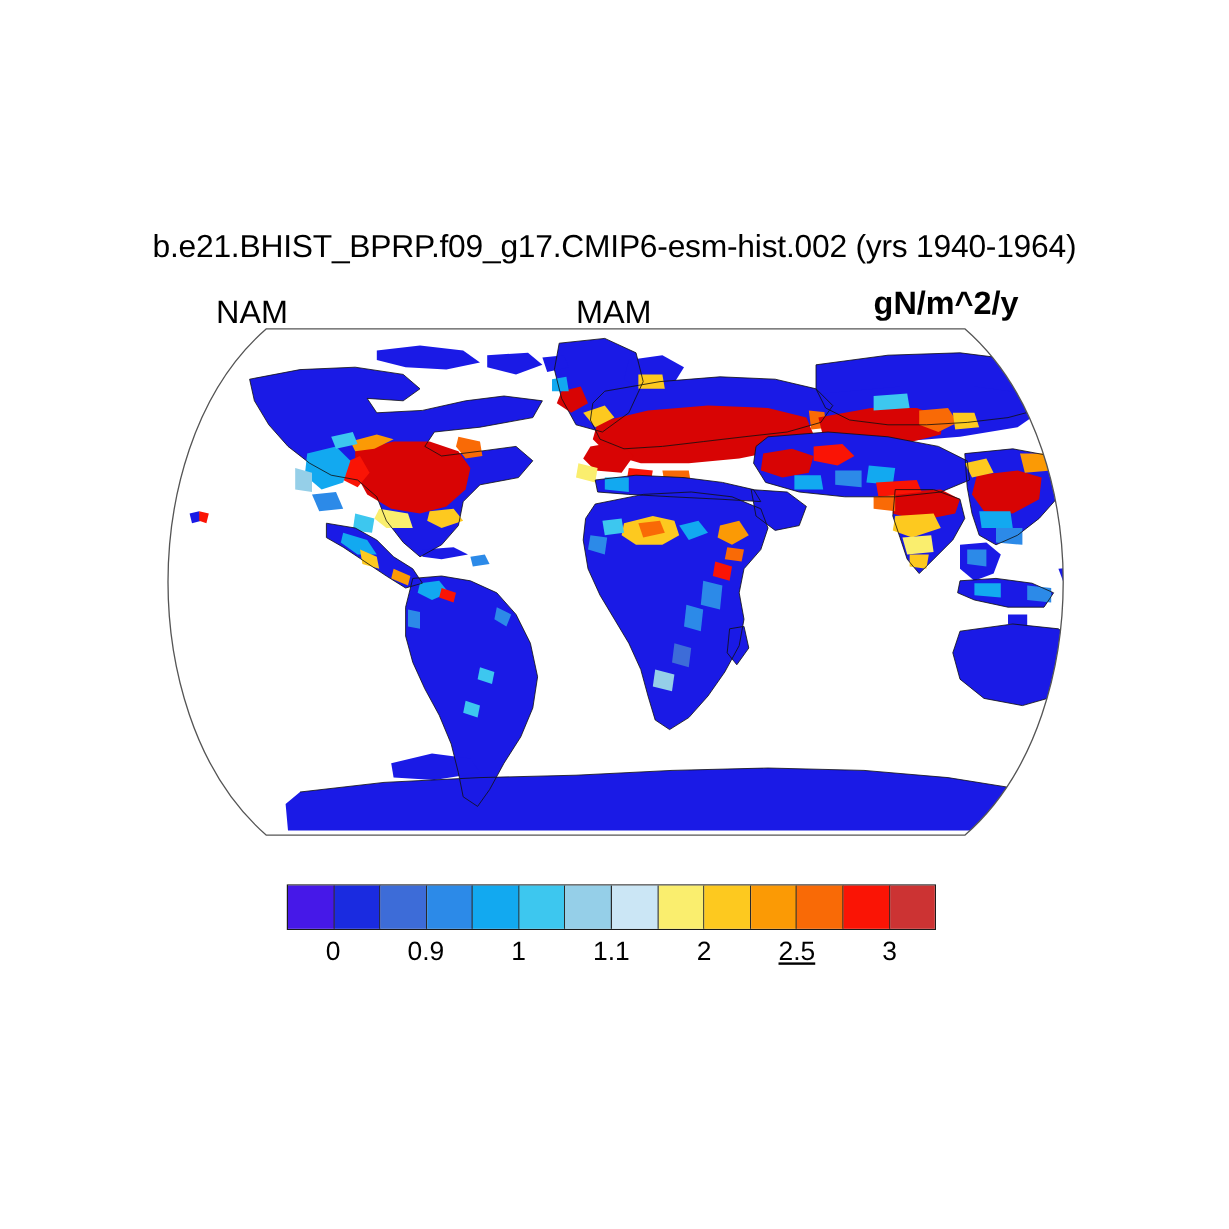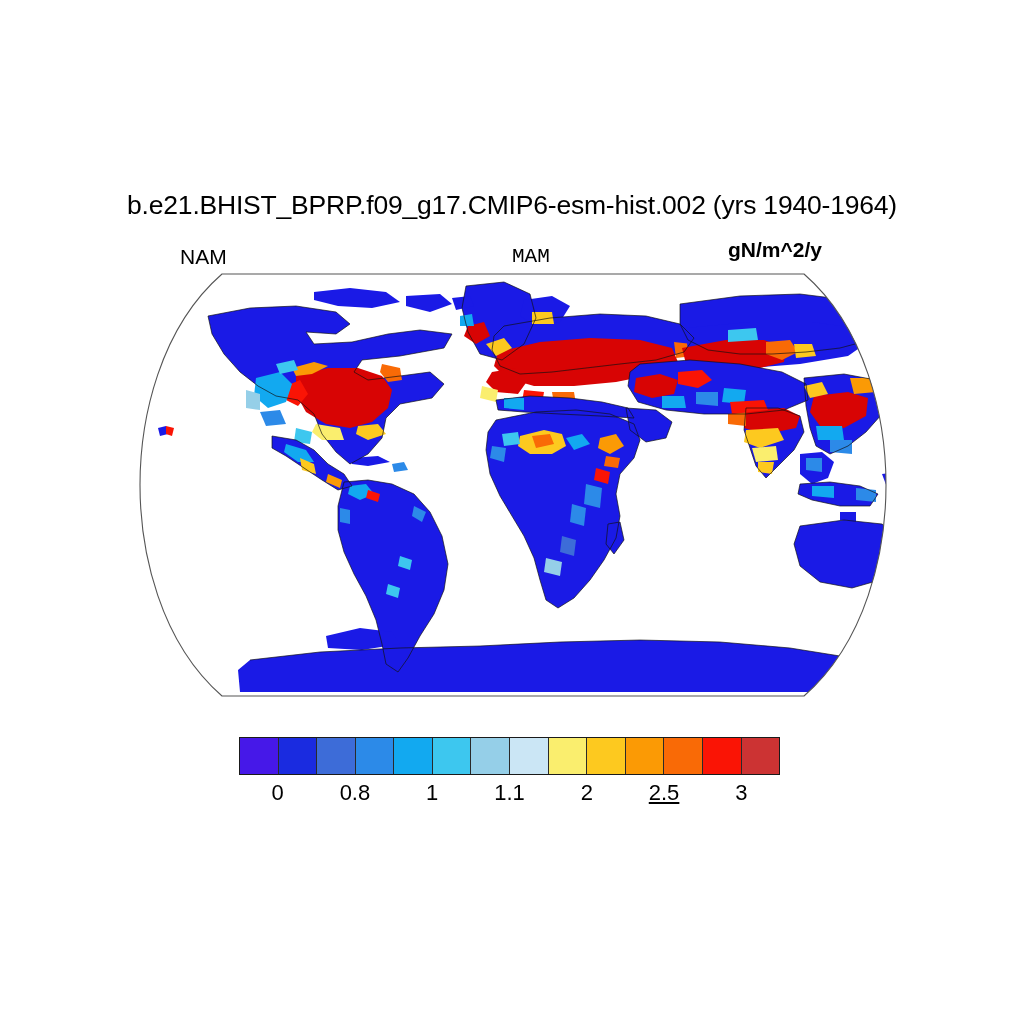--- a/index.html
+++ b/index.html
@@ -20,26 +20,26 @@
     text-align:center;
     font-size:26.5px;
     letter-spacing:-0.2px;
     white-space:nowrap;
     color:#000;
   }
 
   
   .sublabel{
     position:absolute;
-    font-size:21px;
+    font-size:27px;
     white-space:nowrap;
     color:#000;
   }
   #lbl-nam{left:180px;top:245px;}
-  #lbl-mam{left:512px;top:245px;font-family:Liberation Mono, monospace;}
+  #lbl-mam{left:480px;top:245px;}
   #lbl-units{left:728px;top:238px;font-weight:bold;}
 
   
   #map-area{
     position:absolute;
     left:100px;top:268px;
     width:826px;height:434px;
   }
   #map-svg{display:block;width:826px;height:434px;}
 
@@ -351,21 +351,21 @@
       <div class="cb-cell" style="background: rgb(203, 230, 245);"></div>
       <div class="cb-cell" style="background: rgb(250, 238, 110);"></div>
       <div class="cb-cell" style="background: rgb(253, 201, 31);"></div>
       <div class="cb-cell" style="background: rgb(251, 154, 5);"></div>
       <div class="cb-cell" style="background: rgb(249, 106, 6);"></div>
       <div class="cb-cell" style="background: rgb(250, 20, 5);"></div>
       <div class="cb-cell" style="background: rgb(204, 51, 51);"></div>
     </div>
   <div id="cb-ticks">
       <div class="cb-tick" style="left: 7.14%;">0</div>
-      <div class="cb-tick" style="left: 21.43%;">0.8</div>
+      <div class="cb-tick" style="left: 21.43%;">0.9</div>
       <div class="cb-tick" style="left: 35.71%;">1</div>
       <div class="cb-tick" style="left: 50%;">1.1</div>
       <div class="cb-tick" style="left: 64.29%;">2</div>
       <div class="cb-tick" style="left: 78.57%; text-decoration: underline;">2.5</div>
       <div class="cb-tick" style="left: 92.86%;">3</div>
     </div>
 
 </div>
 
 </body></html>

